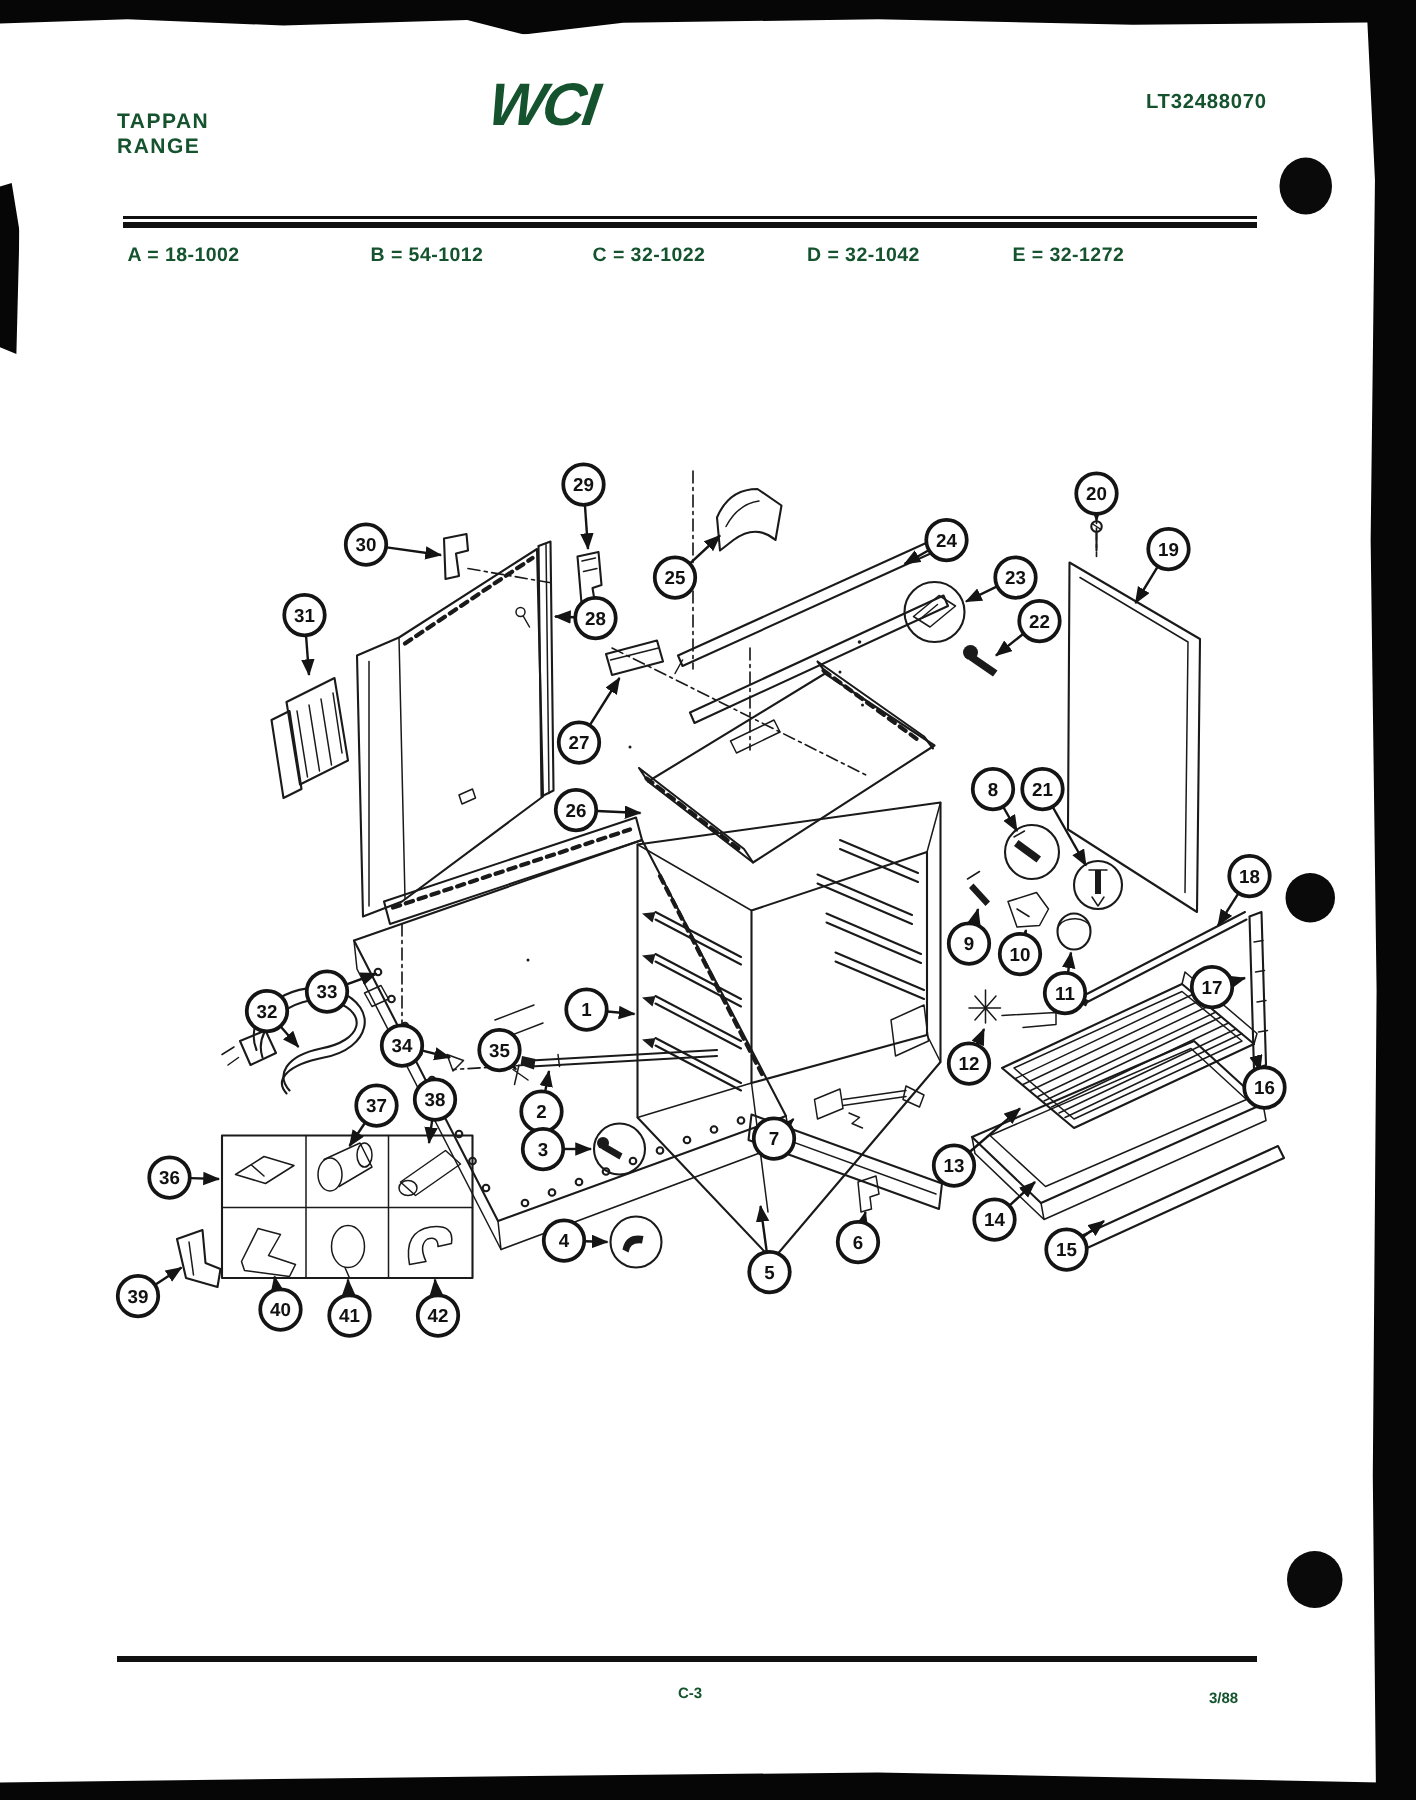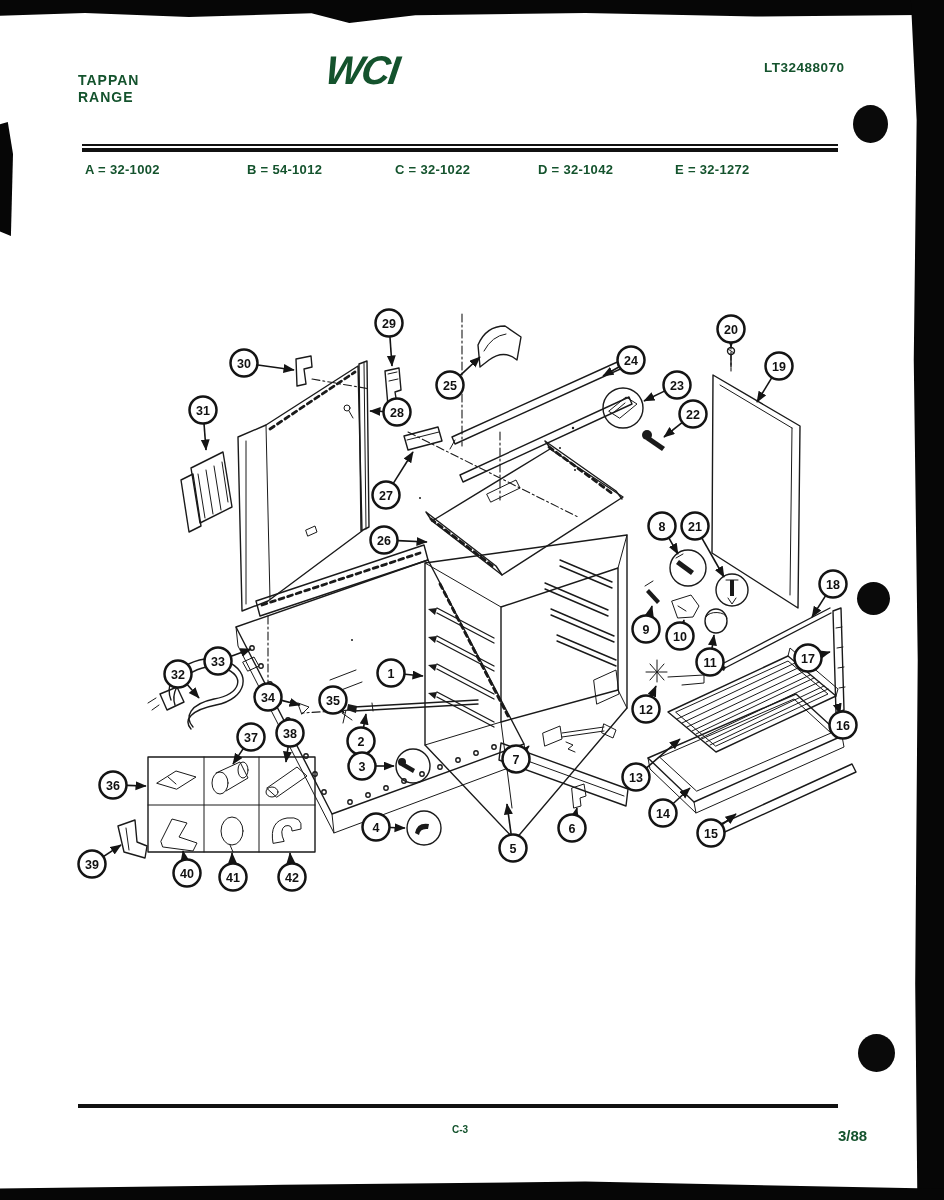--- a/index.html
+++ b/index.html
@@ -23,21 +23,21 @@
         letter-spacing:-2px;transform:skewX(-8deg);}
   .cat-title{left:404px;top:60px;font-size:15.5px;font-weight:bold;letter-spacing:2.5px;}
   .docnum{left:764px;top:60px;font-size:13.5px;font-weight:bold;letter-spacing:.5px;}
   .rule{background:#111;}
   .rule-thin{left:82px;top:144px;width:756px;height:2px;}
   .rule-thick{left:82px;top:148px;width:756px;height:4px;}
   .model{top:162px;font-size:13px;font-weight:bold;letter-spacing:.3px;}
   
   .footer-rule{left:78px;top:1104px;width:760px;height:4px;}
   .page-num{left:425px;top:1124px;width:70px;text-align:center;font-size:10px;font-weight:bold;}
-  .rev-date{left:806px;top:1127px;font-size:15px;font-weight:bold;margin-left:32px;}
+  .rev-date{left:806px;top:1127px;font-size:10px;font-weight:bold;}
   
   svg.diagram{position:absolute;left:0;top:0;width:944px;height:1200px;}
   .art path,.art line,.art ellipse,.art circle,.art rect{
       stroke:#1a1a1a;fill:none;stroke-width:1.4;stroke-linecap:round;stroke-linejoin:round;}
   .art .thin{stroke-width:1;}
   .art .dash{stroke-dasharray:5 4;stroke-width:2.8;}
   .art .dd{stroke-dasharray:8 3 2 3;stroke-width:1.1;}
   .art .fill{fill:#1a1a1a;stroke:none;}
   .bubble{fill:#fff;stroke:#141414;stroke-width:2.5px;}
   .bubble-num{font-family:"Liberation Sans",sans-serif;font-size:12.5px;font-weight:bold;
@@ -59,21 +59,21 @@
 
   <div class="abs brand">
     <div>TAPPAN</div>
     <div>RANGE</div>
   </div>
   <div class="abs logo">WCI</div>
   <div class="abs docnum">LT32488070</div>
   <div class="abs rule rule-thin"></div>
   <div class="abs rule rule-thick"></div>
 
-  <div class="abs model" style="left:85px;">A = 32-1002</div>
+  <div class="abs model" style="left:85px;">A = 18-1002</div>
   <div class="abs model" style="left:247px;">B = 54-1012</div>
   <div class="abs model" style="left:395px;">C = 32-1022</div>
   <div class="abs model" style="left:538px;">D = 32-1042</div>
   <div class="abs model" style="left:675px;">E = 32-1272</div>
 
   <svg class="diagram" id="diagram-svg" viewBox="0 0 944 1200">
     <defs>
       <marker id="arrow" viewBox="0 0 8 8" refX="7" refY="3" markerWidth="7.5" markerHeight="7.5" orient="auto">
         <path d="M0,0 L7.5,3 L0,6 Z" fill="#141414"></path>
       </marker>

